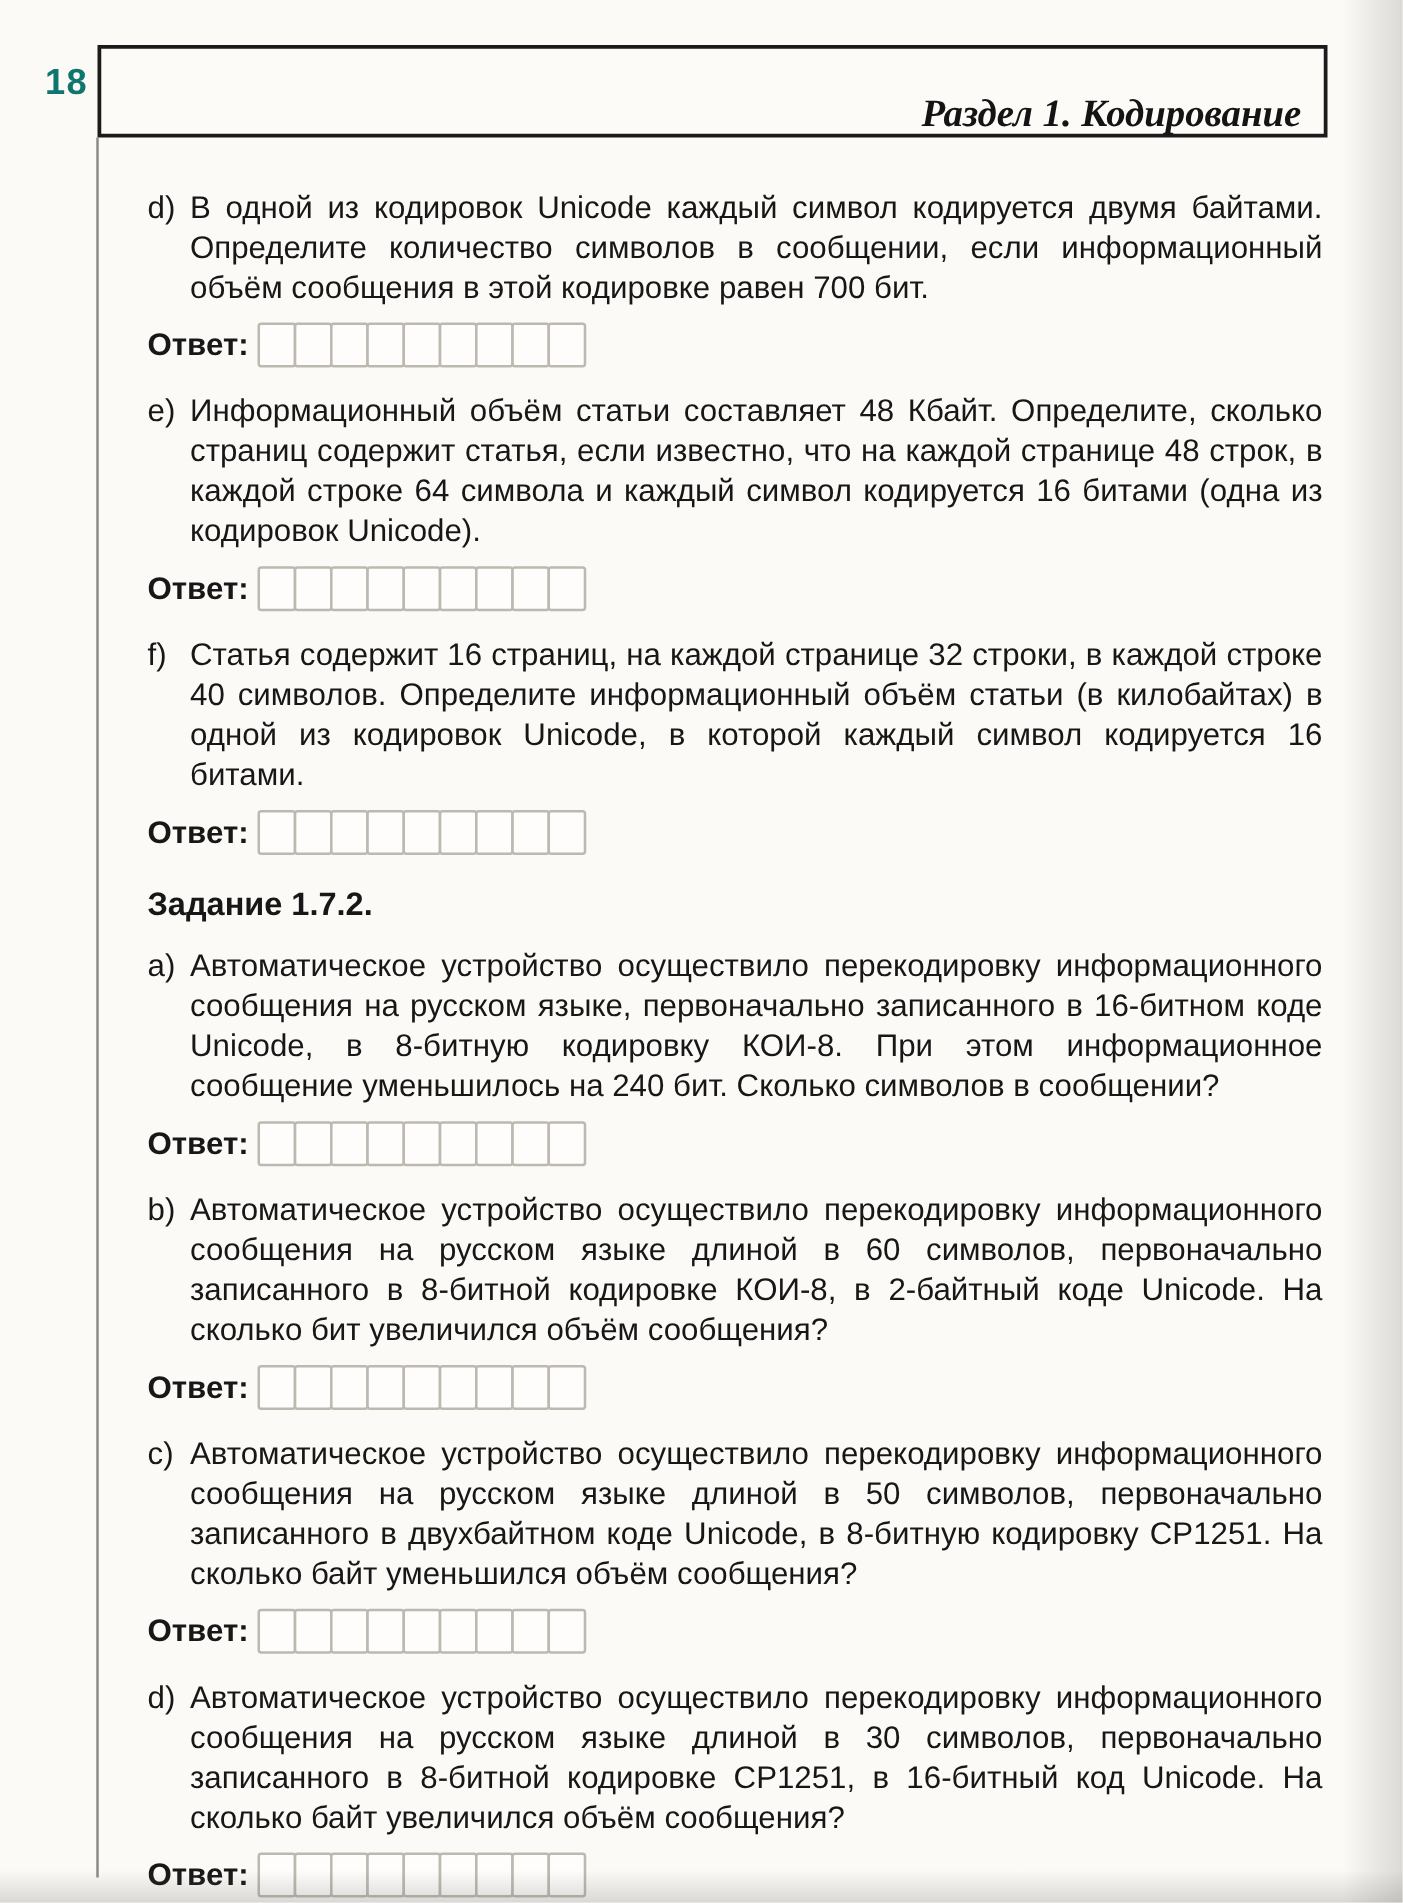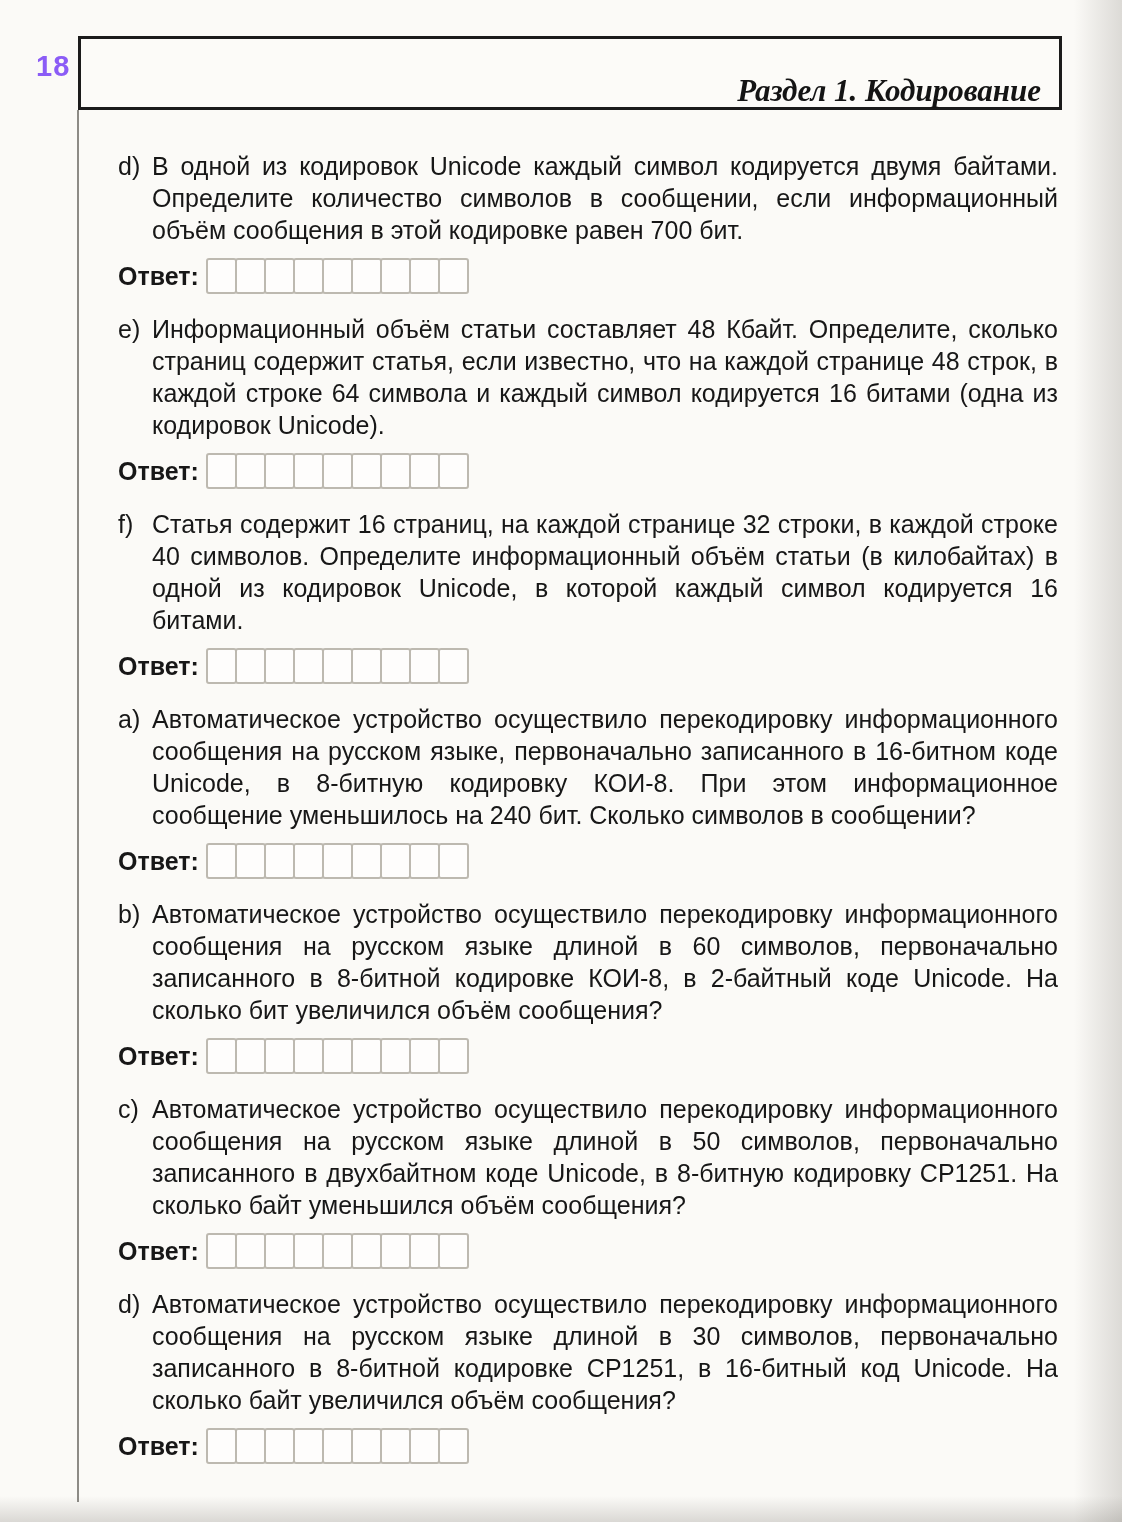--- a/index.html
+++ b/index.html
@@ -22,21 +22,21 @@
     position:absolute;left:0;bottom:0;width:100%;height:26px;
     background:linear-gradient(to bottom, rgba(100,95,88,0) 0%, rgba(100,95,88,0.22) 100%);
   }
   .left-edge{
     position:absolute;left:77px;top:110px;width:2px;height:1392px;
     background:#8d8b86;
   }
   
   .page-number{
     position:absolute;left:36px;top:50px;
-    font-size:29px;font-weight:bold;color:#8b5cf6;letter-spacing:1px;
+    font-size:29px;font-weight:bold;color:#0f766e;letter-spacing:1px;
   }
   .header-box{
     position:absolute;left:78px;top:36px;width:984px;height:74px;
     border:3px solid #1b1b1b;box-sizing:border-box;
     background:#fcfbf8;
     display:flex;align-items:center;justify-content:flex-end;
   }
   .header-title{
     font-family:"Liberation Serif","DejaVu Serif",serif;
     font-style:italic;font-weight:bold;
@@ -137,20 +137,21 @@
           <span class="cell"></span>
           <span class="cell"></span>
           <span class="cell"></span>
           <span class="cell"></span>
           <span class="cell"></span>
           <span class="cell"></span>
           <span class="cell"></span>
         </div>
     </div>
 
+    <div class="task-heading">Задание 1.7.2.</div>
 
     <div class="problem">
       <span class="plett">a)</span>
       <p class="ptext">Автоматическое устройство осуществило перекодировку информационного сообщения на русском языке, первоначально записанного в 16-битном коде Unicode, в 8-битную кодировку КОИ-8. При этом информационное сообщение уменьшилось на 240 бит. Сколько символов в сообщении?</p>
     </div>
     <div class="answer-row">
       <span class="alabel">Ответ:</span>
       <div class="cells">
           <span class="cell"></span>
           <span class="cell"></span>

